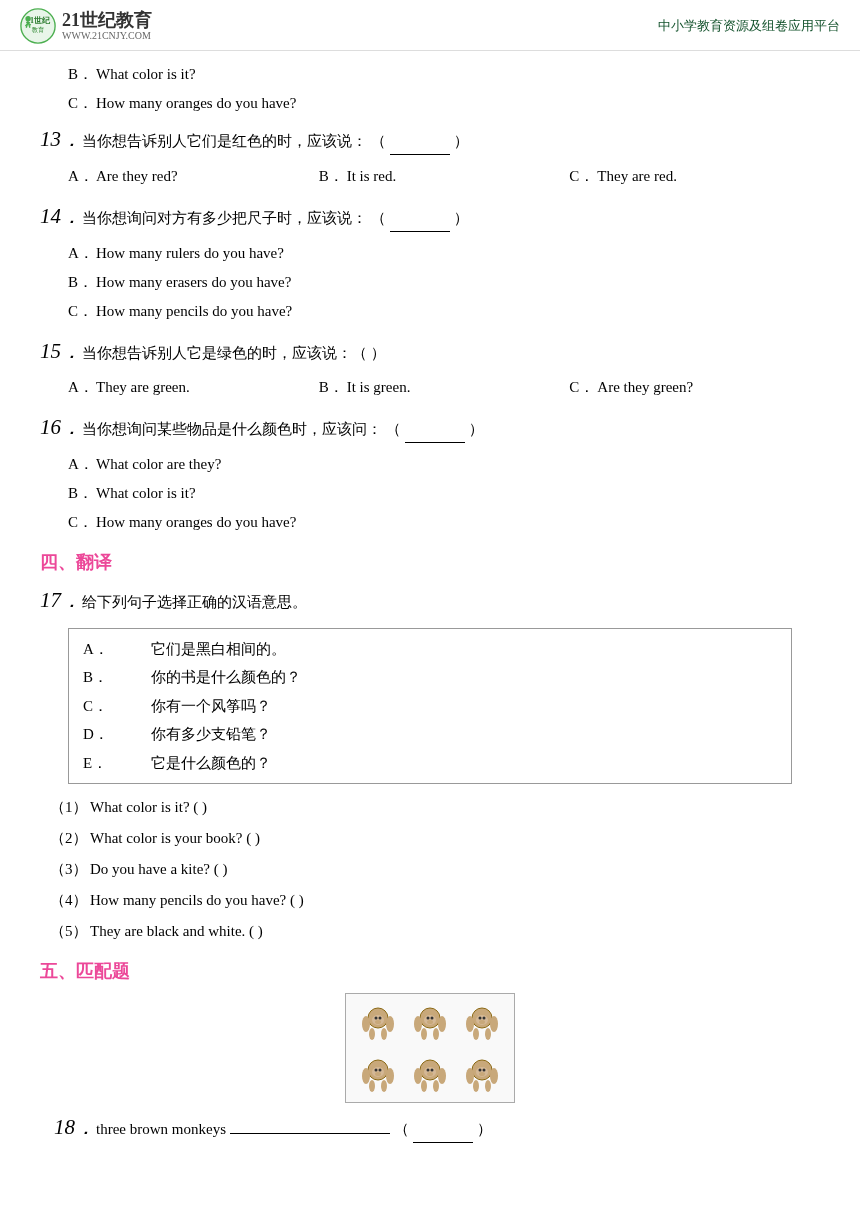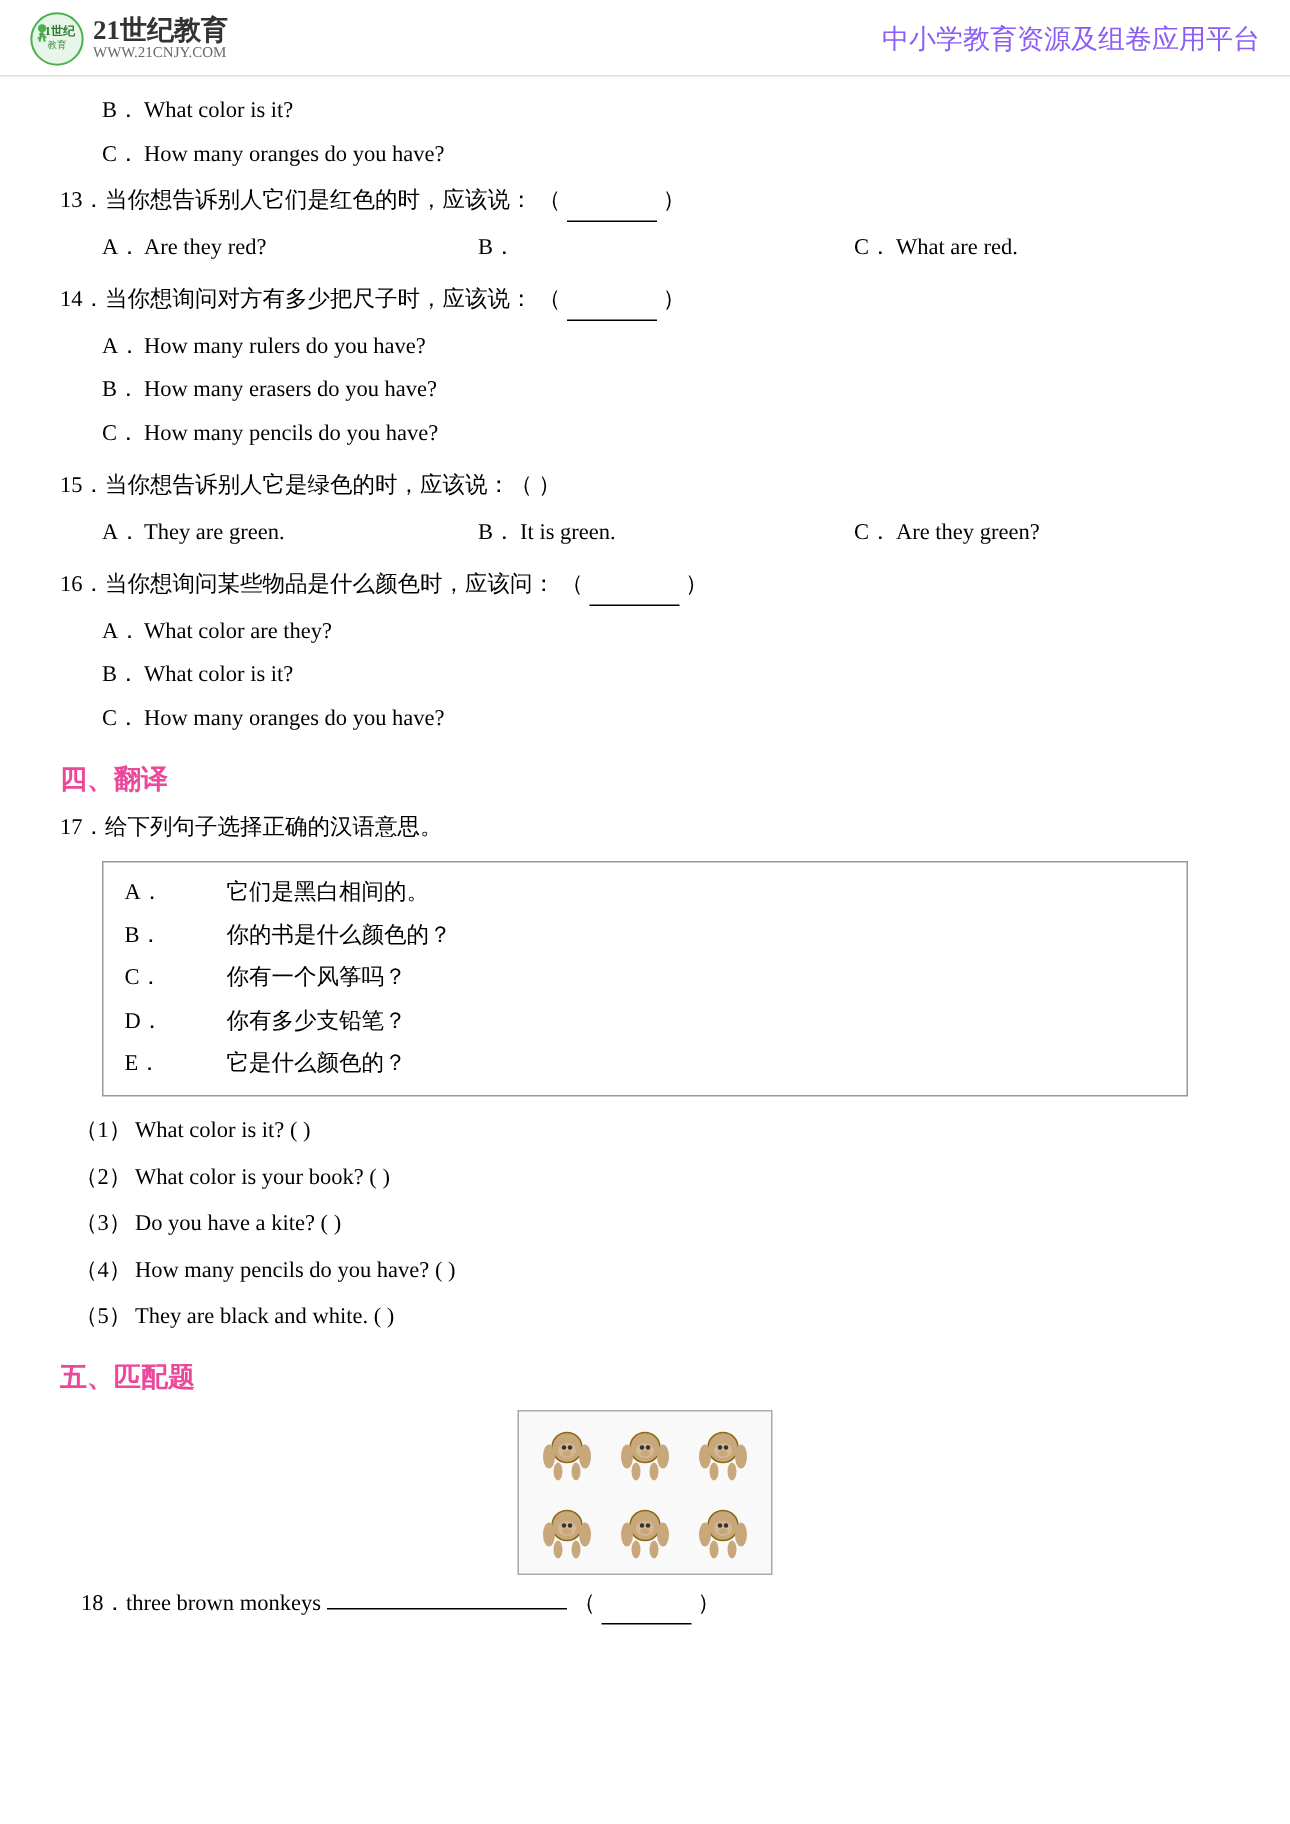--- a/index.html
+++ b/index.html
@@ -35,39 +35,40 @@
       font-weight: bold;
       color: #333;
       line-height: 1.1;
     }
     .logo-text .sub {
       font-size: 10px;
       color: #666;
       font-weight: normal;
     }
     .header-right {
-      font-size: 18px;
-      color: #8b5cf6;
+      font-size: 13px;
+      color: #14532d;
       font-family: Liberation Mono, monospace;
     }
     .content {
       padding: 10px 40px 20px 40px;
     }
     .question-block {
       margin-bottom: 8px;
     }
     .q-line {
       display: flex;
       align-items: baseline;
       margin-bottom: 4px;
       line-height: 1.8;
     }
     .q-num {
       min-width: 28px;
-      font-size: 15px;
+      font-size: 21px;
+      font-style: italic;
     }
     .q-text {
       flex: 1;
     }
     .blank {
       display: inline-block;
       width: 60px;
       border-bottom: 1px solid #000;
       margin: 0 4px;
       vertical-align: bottom;
@@ -217,24 +218,25 @@
         <span>（<span class="blank"></span>）</span>
       </span>
     </div>
     <div class="opt-row">
       <div class="opt-col">
         <span class="opt-letter">A．</span>
         <span class="opt-text">Are they red?</span>
       </div>
       <div class="opt-col">
         <span class="opt-letter">B．</span>
+        <span class="opt-text">It is red.</span>
       </div>
       <div class="opt-col">
         <span class="opt-letter">C．</span>
-        <span class="opt-text">What are red.</span>
+        <span class="opt-text">They are red.</span>
       </div>
     </div>
   </div>
 
   <div class="question-block">
     <div class="q-line">
       <span class="q-num">14．</span>
       <span class="q-text">
         <span>当你想询问对方有多少把尺子时，应该说：</span>
         <span>（<span class="blank"></span>）</span>

